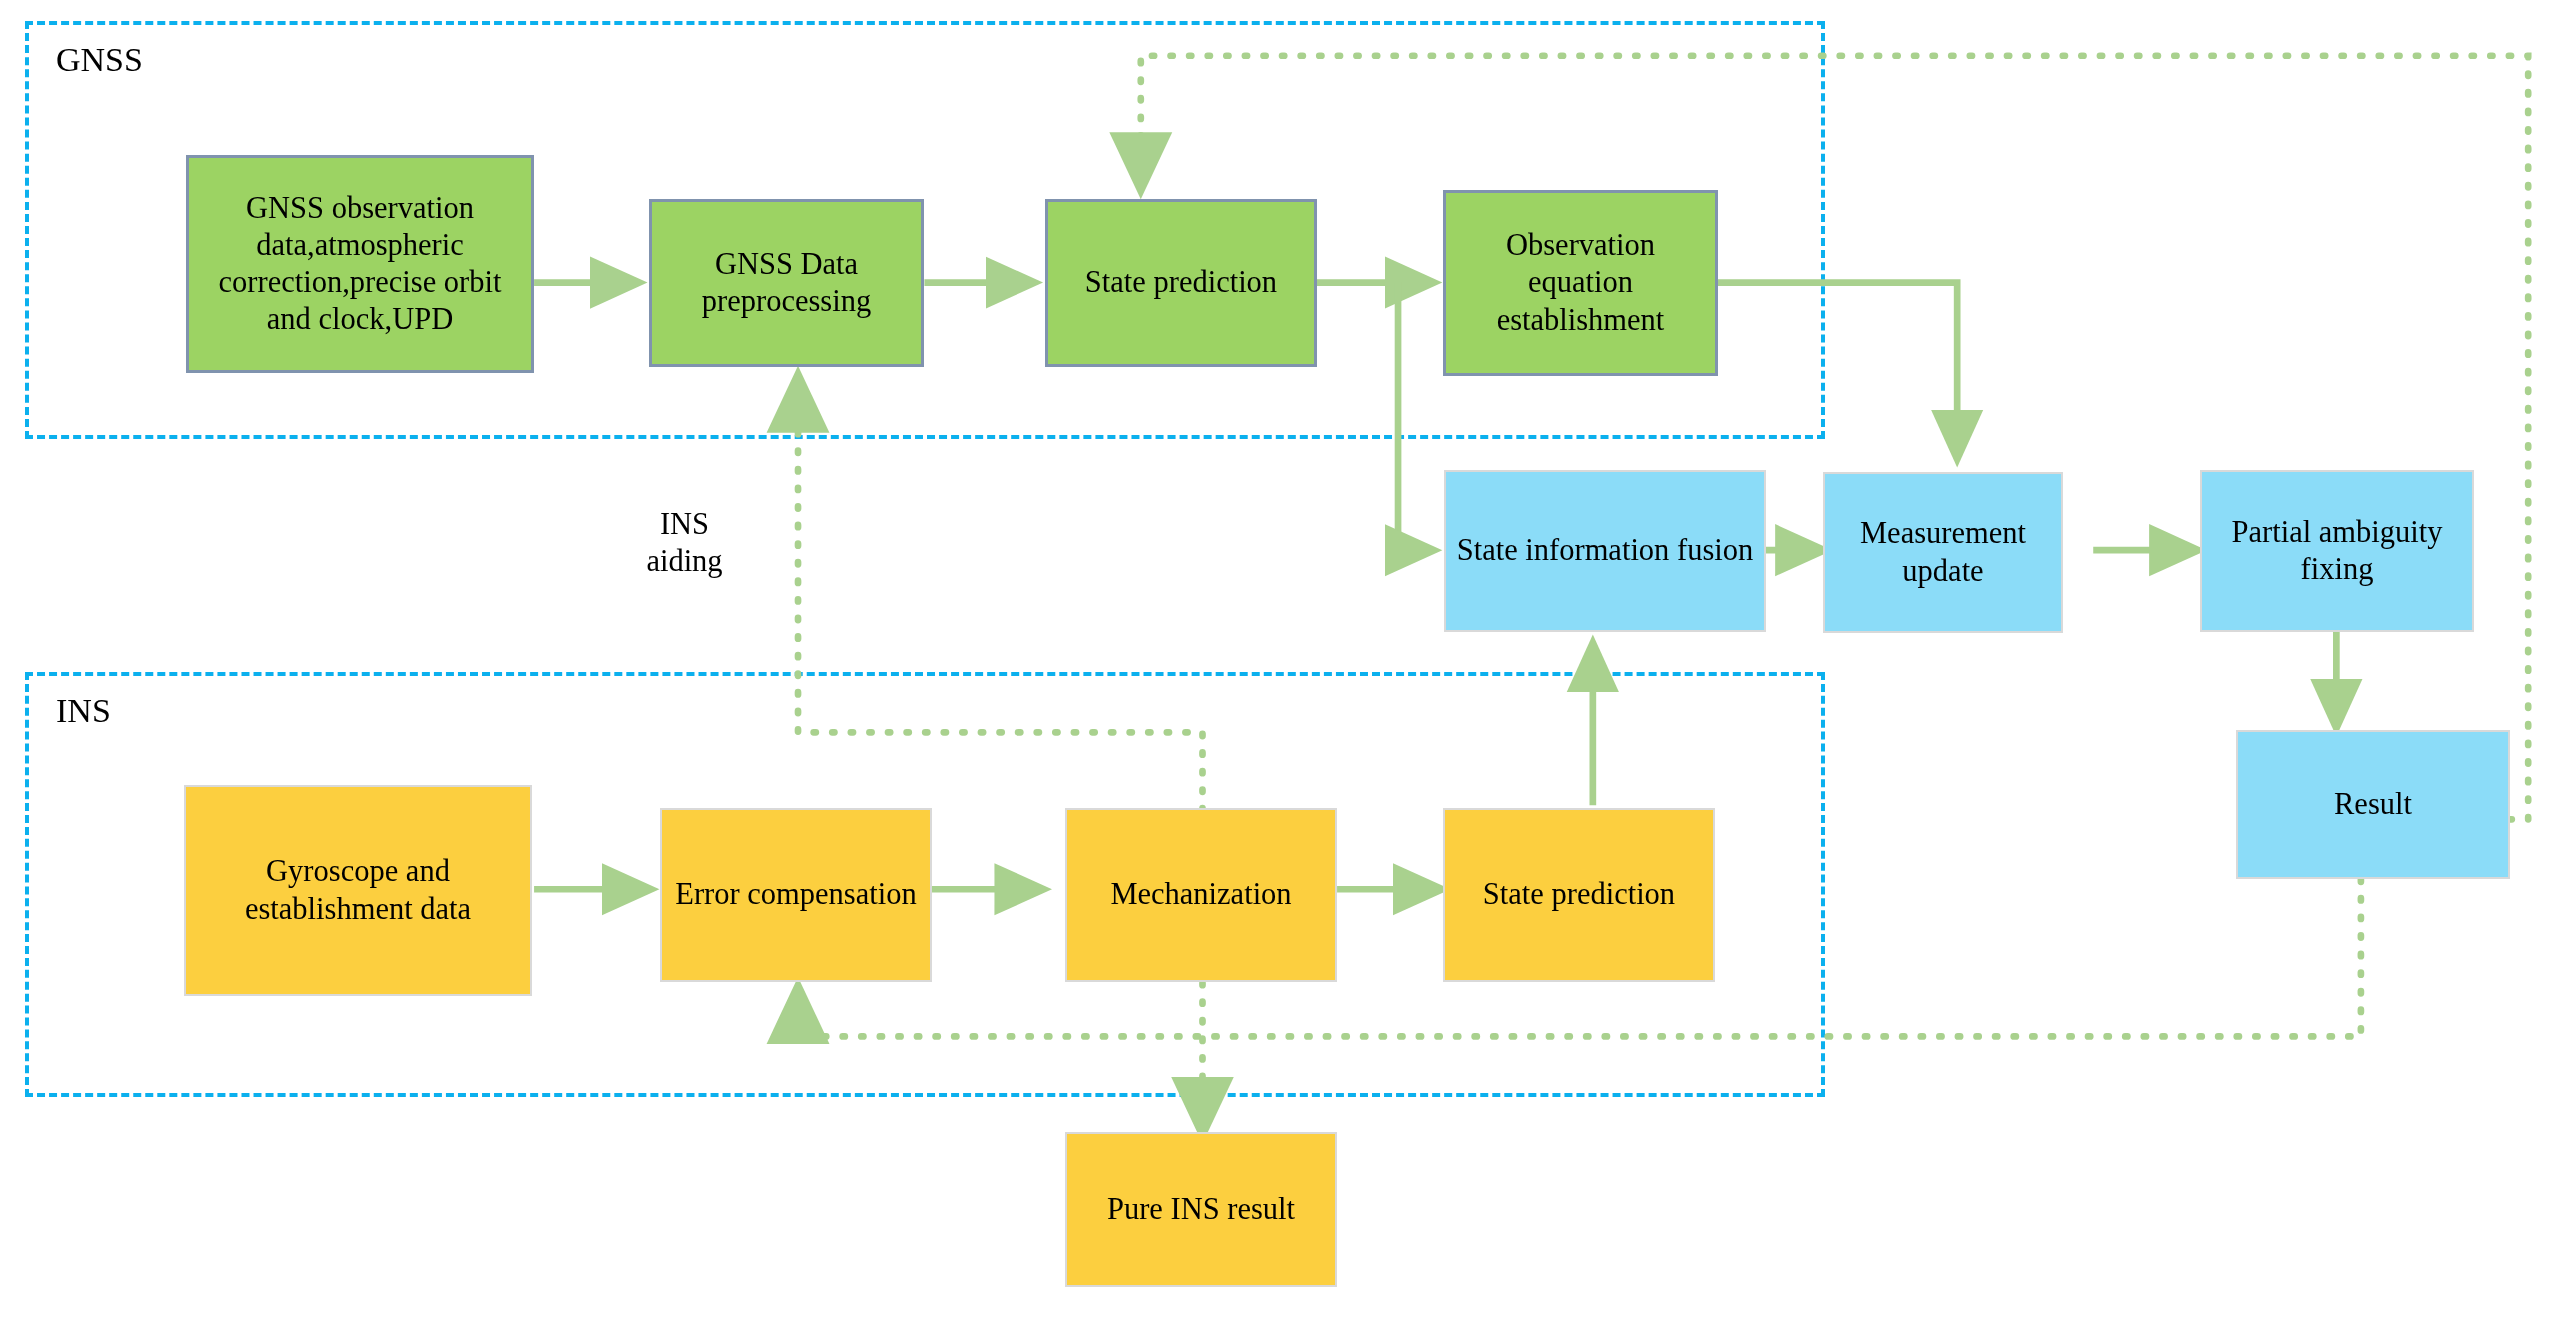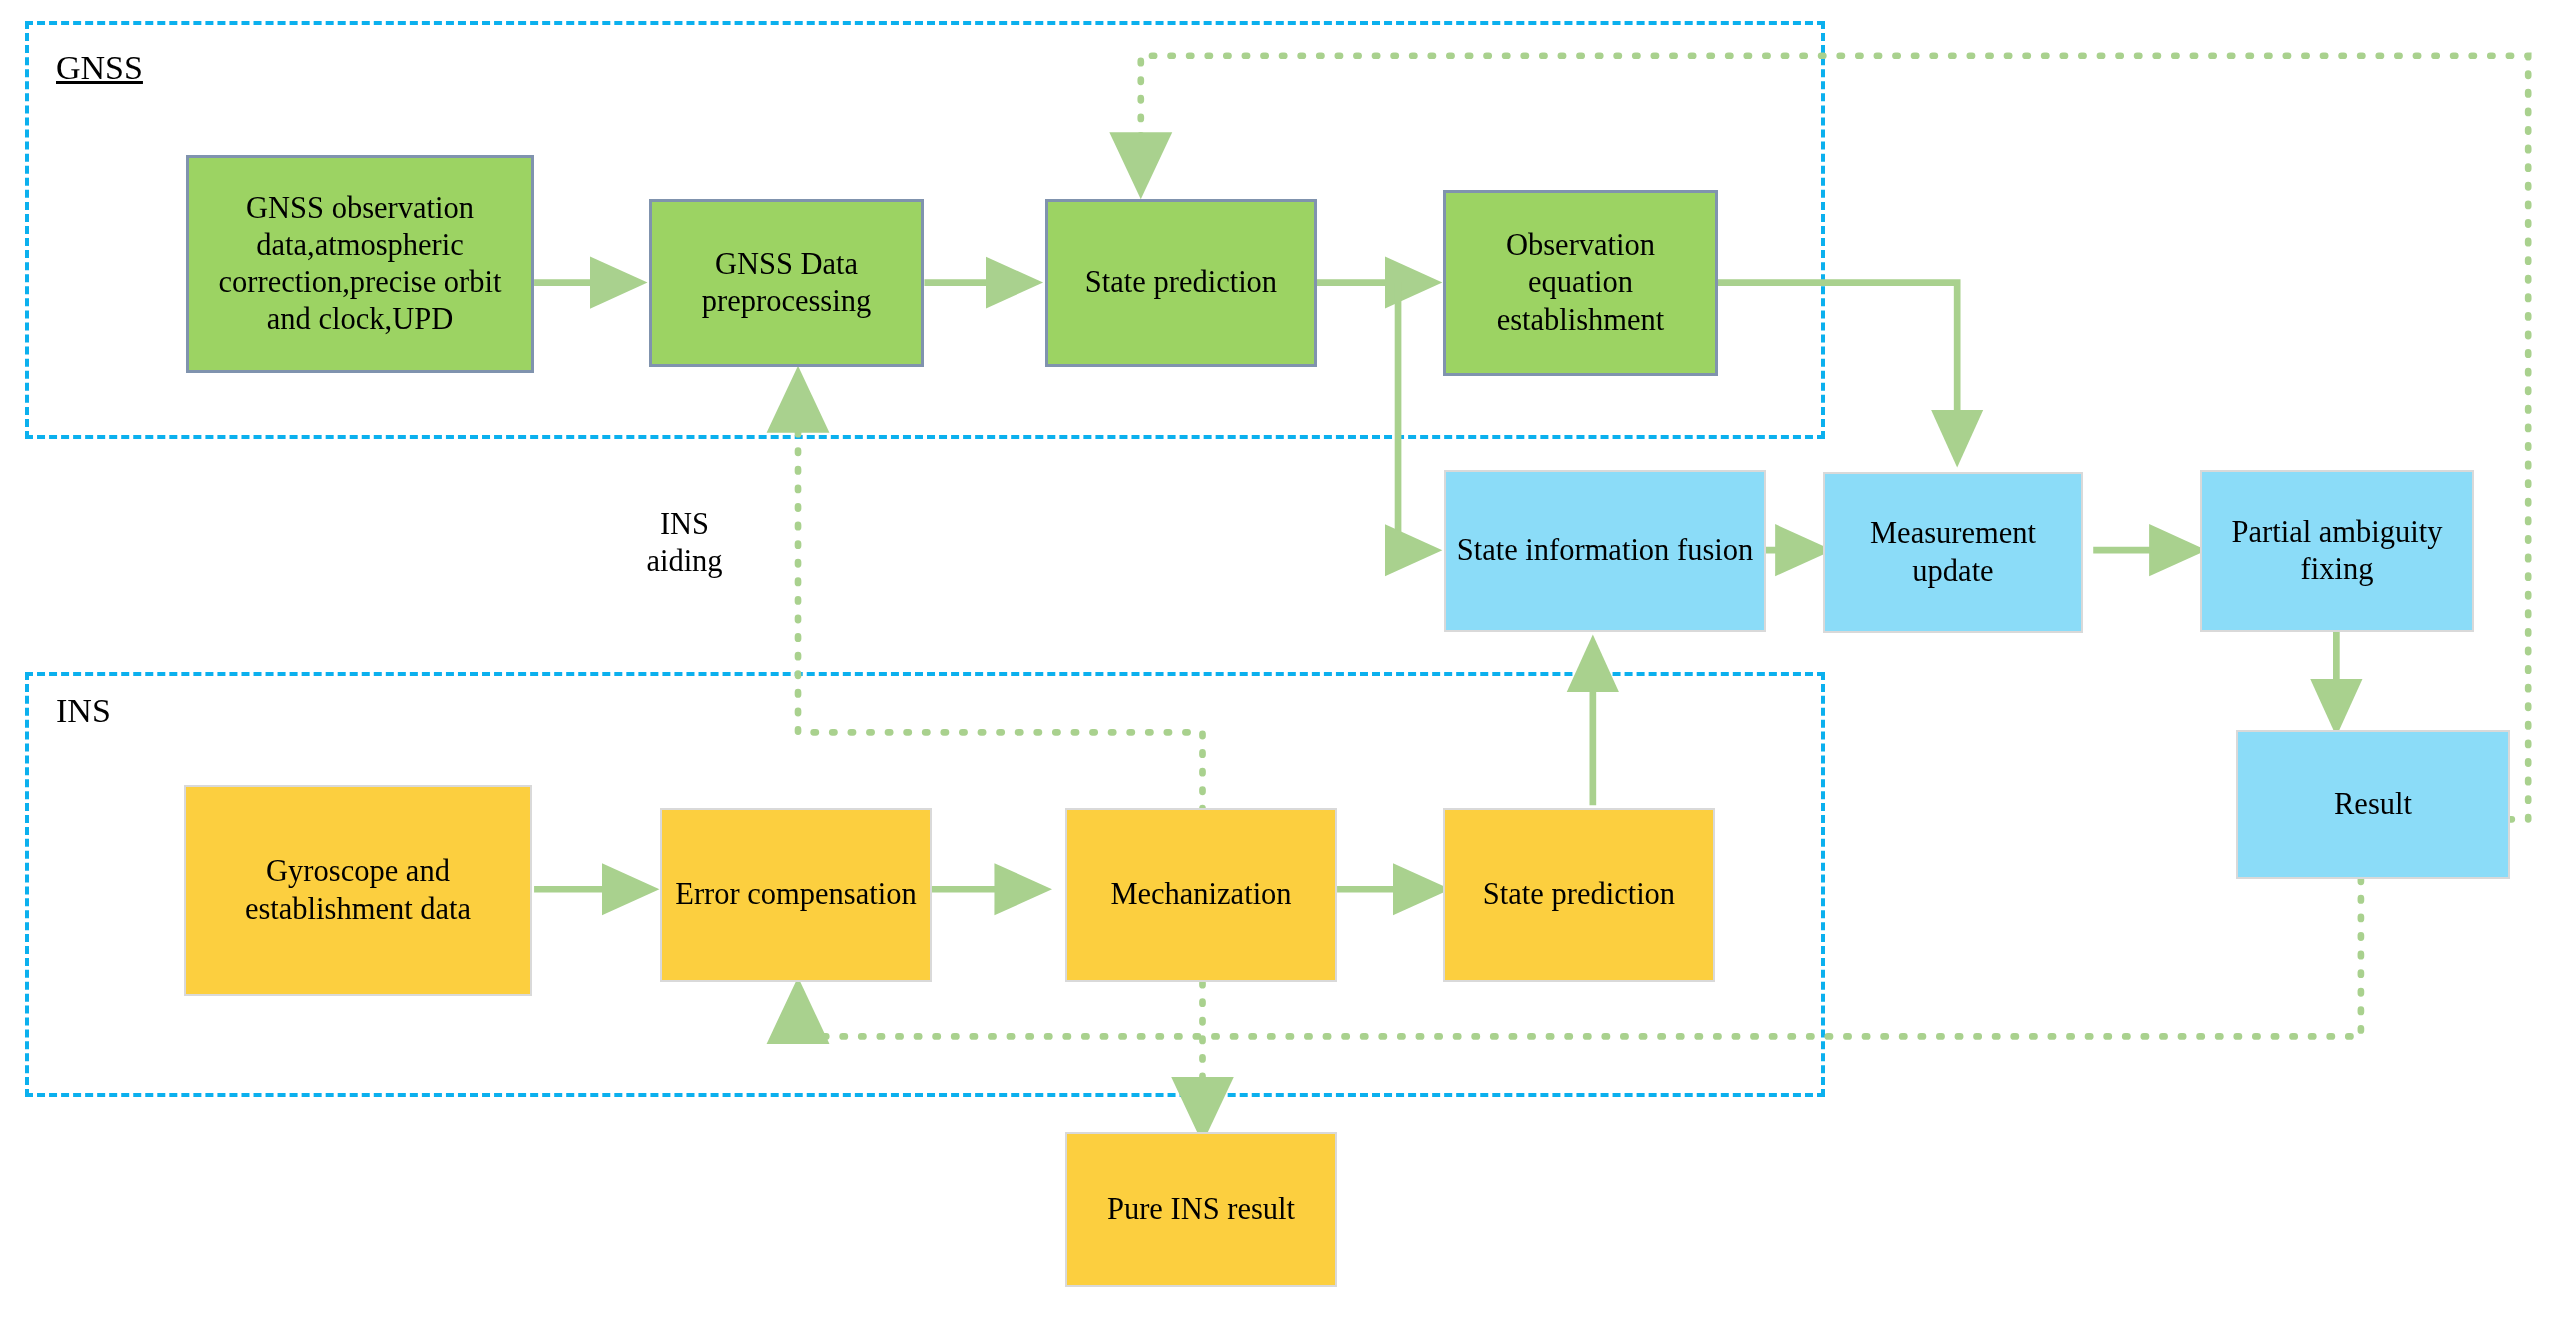--- a/index.html
+++ b/index.html
@@ -50,21 +50,21 @@
     text-align:center;
     white-space:pre-line;
   }
 </style>
 </head>
 <body>
 
 <div id="canvas">
 
   <div class="group-box" style="left:24.5px;top:21px;width:1800px;height:418px;"></div>
-  <div class="group-label" style="left:56px;top:51px;text-decoration:underline;">GNSS</div>
+  <div class="group-label" style="left:56px;top:43px;">GNSS</div>
 
   <div class="group-box" style="left:24.5px;top:672px;width:1800px;height:425px;"></div>
   <div class="group-label" style="left:56px;top:694px;">INS</div>
 
   <svg class="layer" viewBox="0 0 3464 1774" width="2576" height="1319">
     <defs>
       <marker id="ah" markerWidth="9" markerHeight="9" refX="7.2" refY="4.5" orient="auto" markerUnits="strokeWidth">
         <path d="M0,0.6 L8.6,4.5 L0,8.4 z" fill="#A9D18E"></path>
       </marker>
       <marker id="ahd" markerWidth="11" markerHeight="11" refX="8" refY="5.5" orient="auto" markerUnits="strokeWidth">
@@ -113,21 +113,21 @@
   <div class="node green" style="left:186px;top:155px;width:348px;height:218px;text-align:center;">GNSS observation data,atmospheric correction,precise orbit and clock,UPD</div>
 
   <div class="node green" style="left:649px;top:199px;width:275px;height:168px;">GNSS Data preprocessing</div>
 
   <div class="node green" style="left:1045px;top:199px;width:272px;height:168px;">State prediction</div>
 
   <div class="node green" style="left:1443px;top:190px;width:275px;height:186px;">Observation equation establishment</div>
 
   <div class="node blue" style="left:1444px;top:470px;width:322px;height:162px;">State information fusion</div>
 
-  <div class="node blue" style="left:1823px;top:472px;width:260px;height:161px;text-align:center;">Measurement update</div>
+  <div class="node blue" style="left:1823px;top:472px;width:240px;height:161px;text-align:center;">Measurement update</div>
 
   <div class="node blue" style="left:2200px;top:470px;width:274px;height:162px;">Partial ambiguity fixing</div>
 
   <div class="node blue" style="left:2200px;top:730px;width:274px;height:149px;margin-left:36px;">Result</div>
 
   <div class="node amber" style="left:184px;top:785px;width:348px;height:211px;">Gyroscope and establishment data</div>
 
   <div class="node amber" style="left:660px;top:808px;width:272px;height:174px;">Error compensation</div>
 
   <div class="node amber" style="left:1065px;top:808px;width:272px;height:174px;">Mechanization</div>

